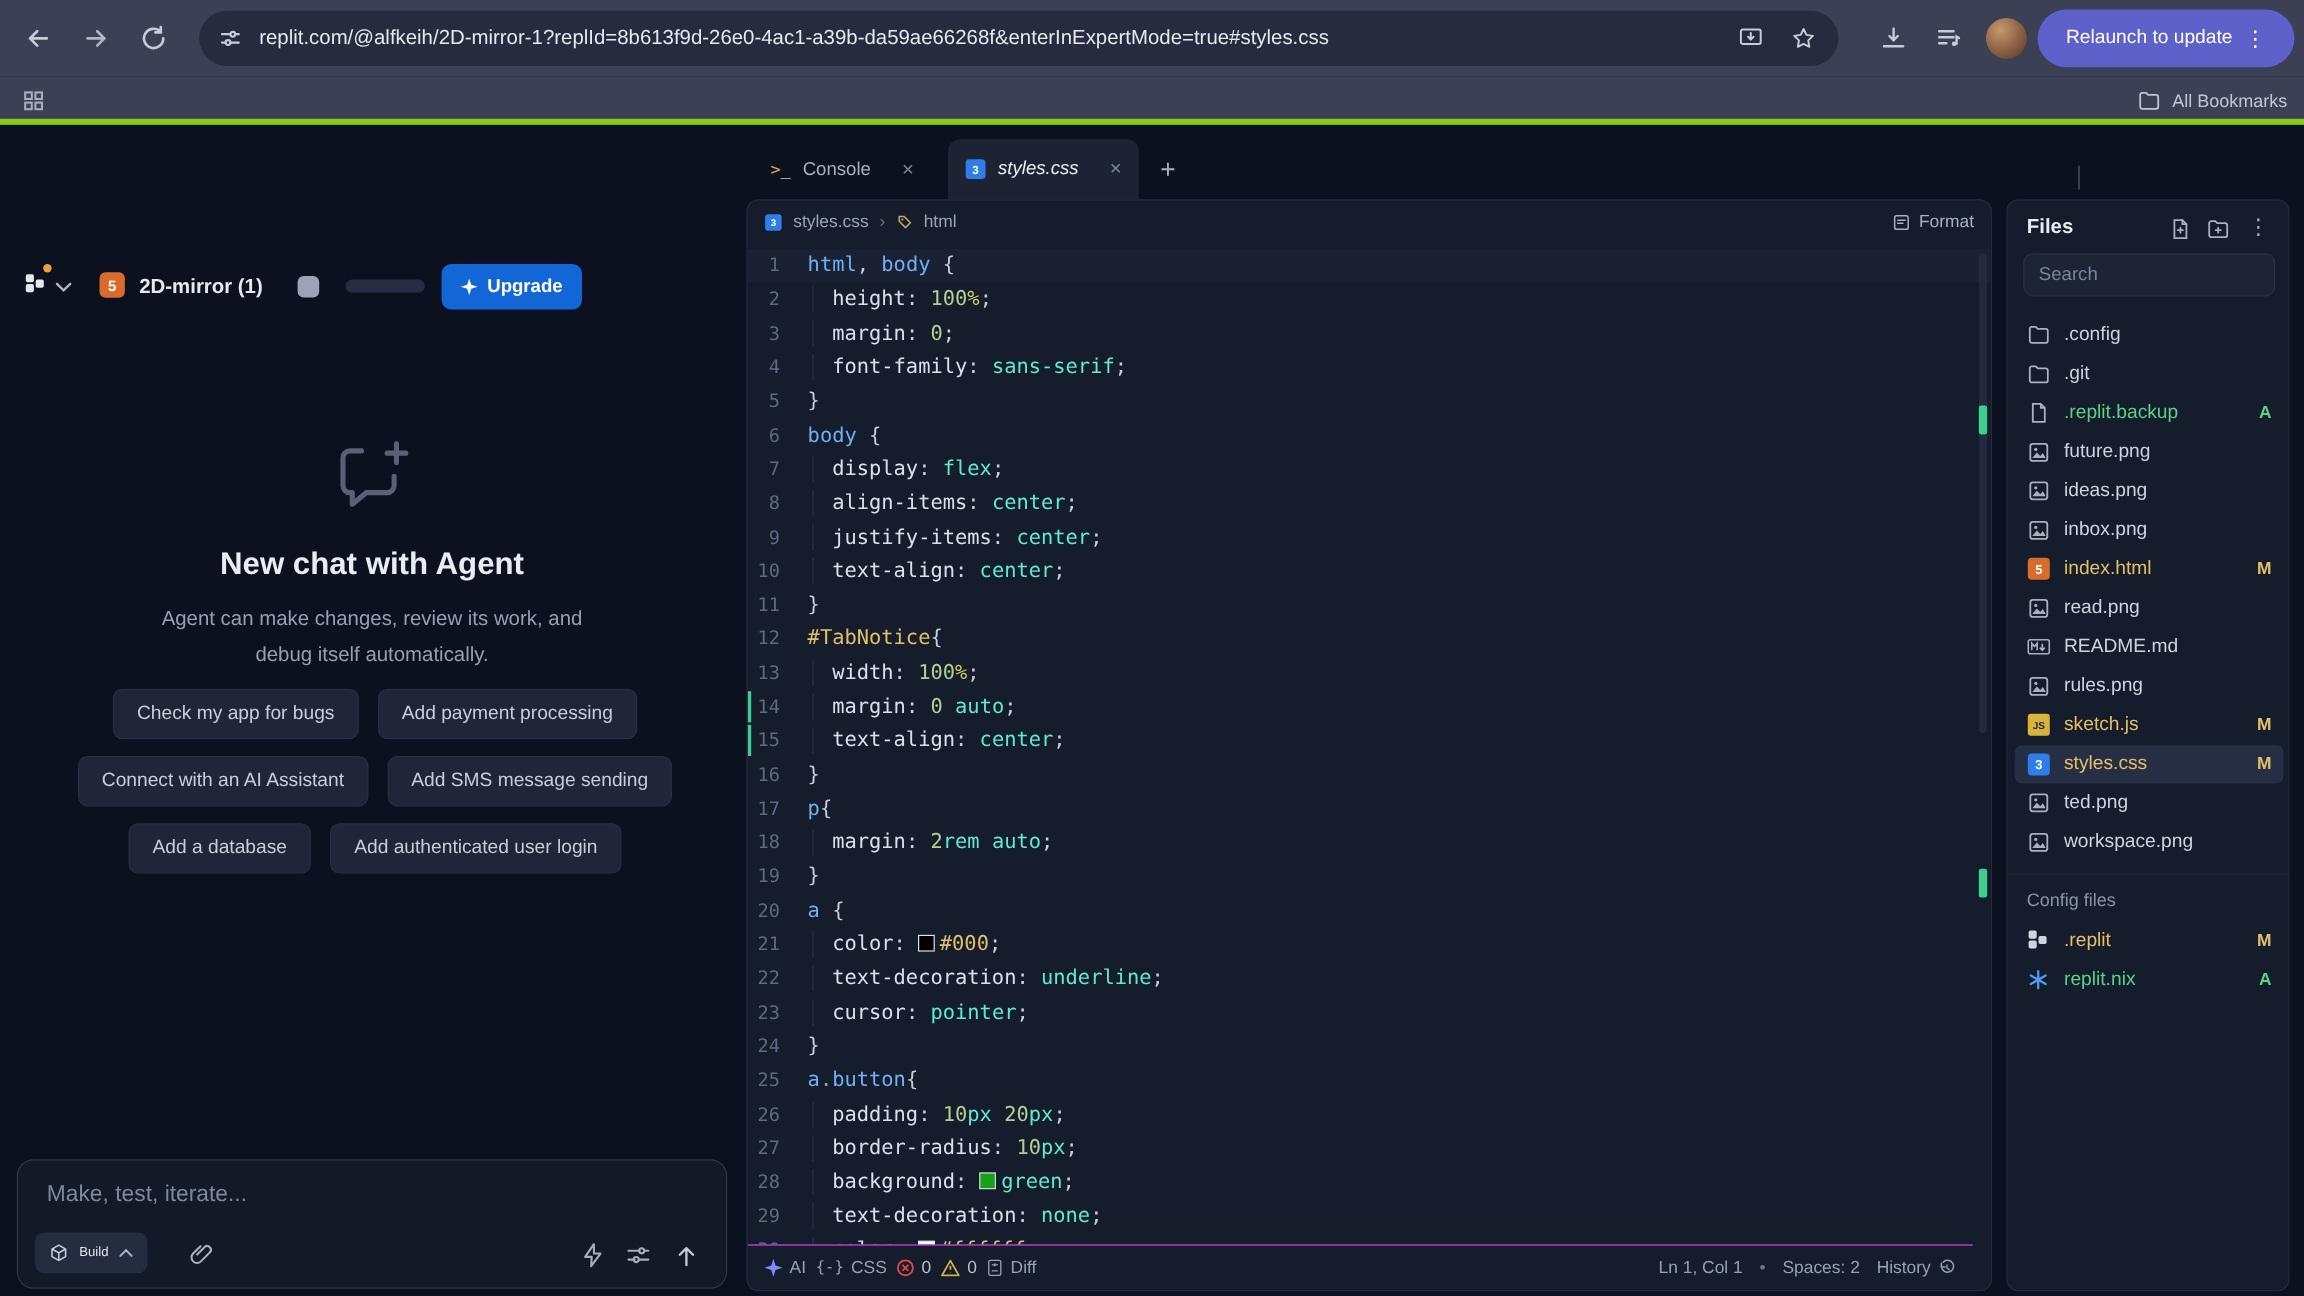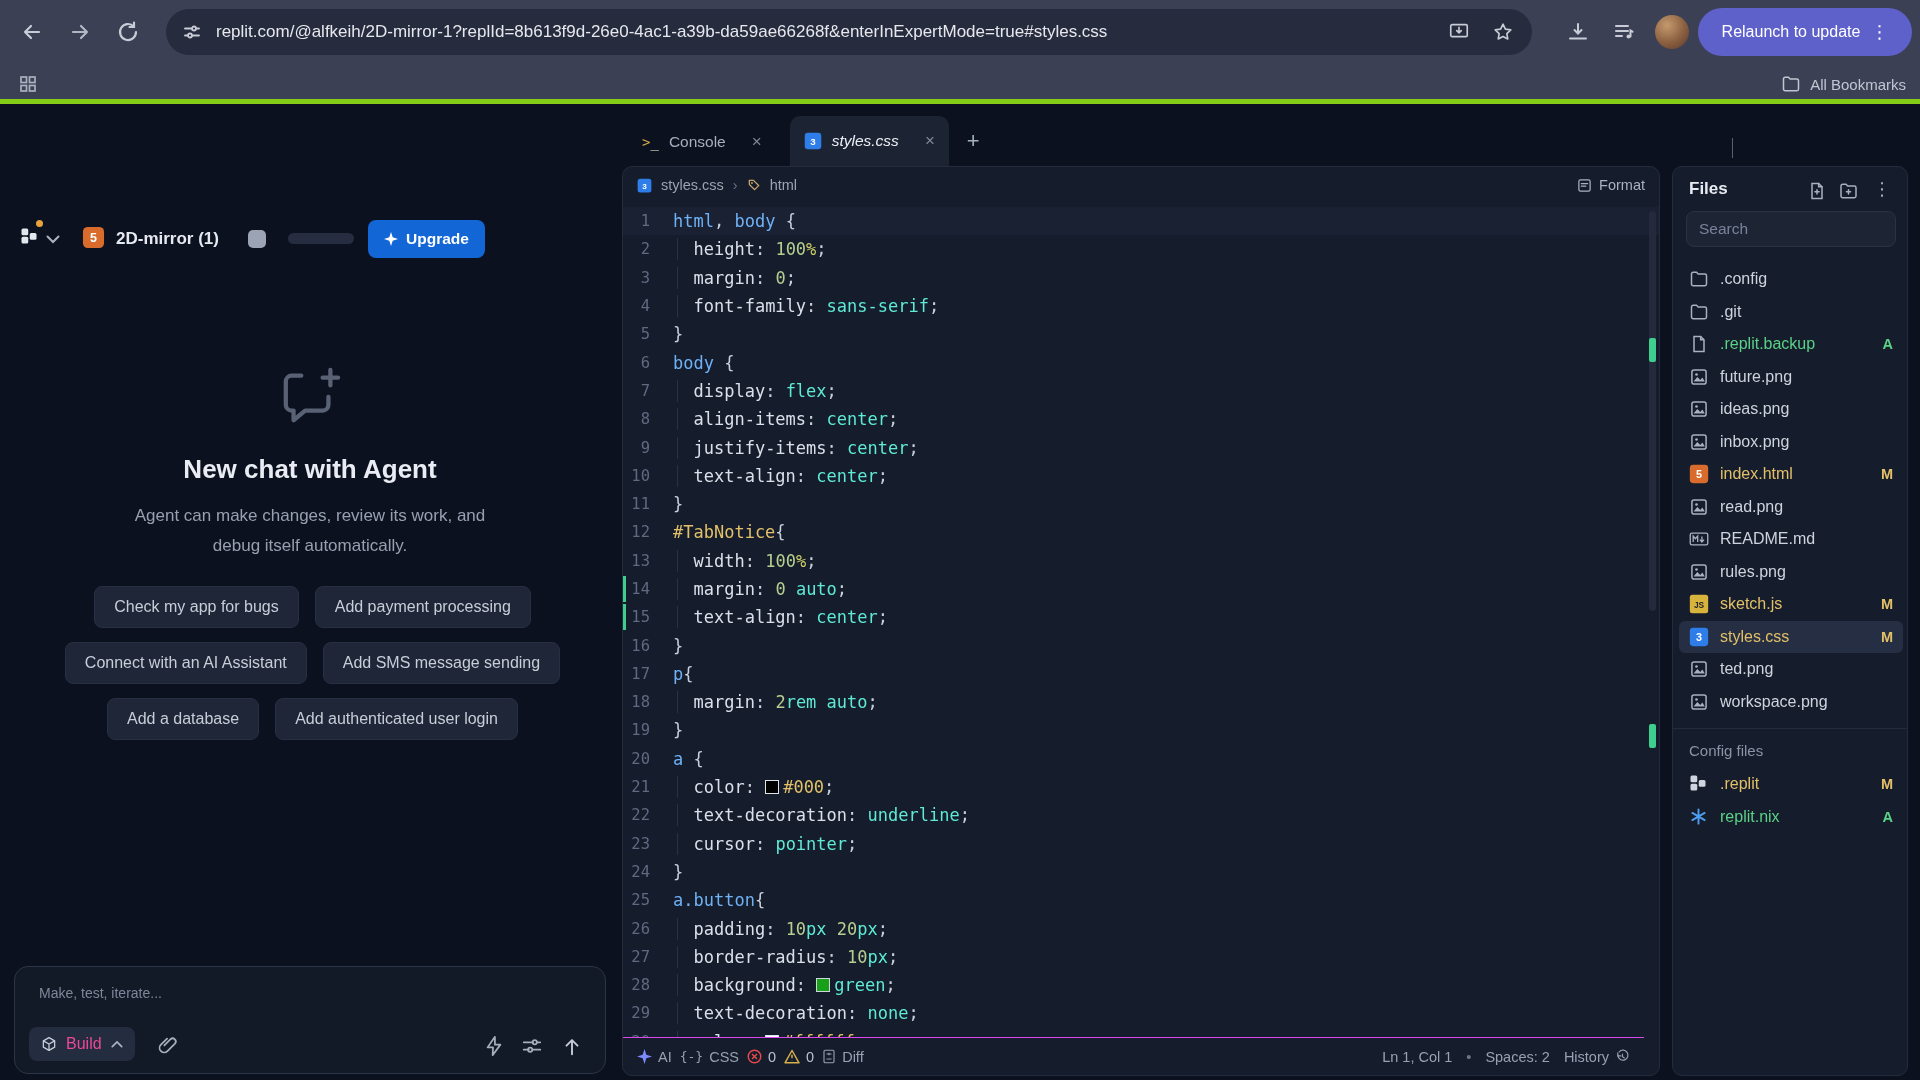--- a/index.html
+++ b/index.html
@@ -40,31 +40,31 @@
   .tab.active { background:#1c2434; border-radius:10px 10px 0 0; color:#eceff4; height:50px; }
   .tab.active .tab-label { font-style:italic; }
   .tab-close { color:#7f8898; font-size:17px; margin-left:16px; }
   #tab-plus { color:#a6afbd; font-size:22px; margin-left:18px; }
 
   
   #agent-panel { position:absolute; left:8px; top:166px; width:604px; bottom:4px; }
   #agent-title { position:absolute; left:0; top:288px; width:604px; text-align:center;
                  font-size:26px; font-weight:700; color:#e9edf3; }
   .agent-desc { position:absolute; width:604px; text-align:center; font-size:17px; color:#96a0b0; }
-  #suggestions { position:absolute; left:32px; top:420px; width:545px; display:flex; flex-wrap:wrap;
+  #suggestions { position:absolute; left:32px; top:408px; width:545px; display:flex; flex-wrap:wrap;
                  justify-content:center; gap:14px 16px; }
   .sugg-btn { height:42px; padding:0 19px; background:#1e2637; border:1px solid #272f42; border-radius:8px;
               color:#c7ced9; font-size:16px; display:flex; align-items:center; white-space:nowrap; }
   #chat-input-box { position:absolute; left:6px; bottom:2px; width:592px; height:108px; background:#121927;
                     border:1px solid #2c3447; border-radius:14px; }
-  #chat-placeholder { position:absolute; left:24px; top:18px; font-size:14px; color:#7e889a; background:transparent;
+  #chat-placeholder { position:absolute; left:24px; top:18px; font-size:19px; color:#7e889a; background:transparent;
                       border:none; outline:none; width:540px; }
   #chat-placeholder::placeholder { color:#7e889a; }
   #build-pill { position:absolute; left:14px; bottom:12px; height:34px; background:#242c3f; border-radius:8px;
-                display:flex; align-items:center; gap:9px; padding:0 12px; color:#ec4899; font-size:16px; }
+                display:flex; align-items:center; gap:9px; padding:0 12px; color:#e5e5e5; font-size:11px; }
   .chat-ic { color:#a7afbe; }
 
   
   #editor-pane { position:absolute; left:622px; top:166px; width:1038px; bottom:4px; background:#151c2b;
                  border:1px solid #232b3d; border-radius:10px; overflow:hidden; }
   #breadcrumb { position:absolute; left:0; top:0; right:0; height:36px; display:flex; align-items:center;
                 padding:0 14px; gap:9px; font-size:14.5px; color:#9aa4b3; }
   #format-btn { margin-left:auto; display:flex; align-items:center; gap:7px; color:#a9b2c1; }
   #code-area { position:absolute; left:0; top:40px; right:0; bottom:38px; overflow:hidden;
                font-family:"DejaVu Sans Mono",monospace; }

